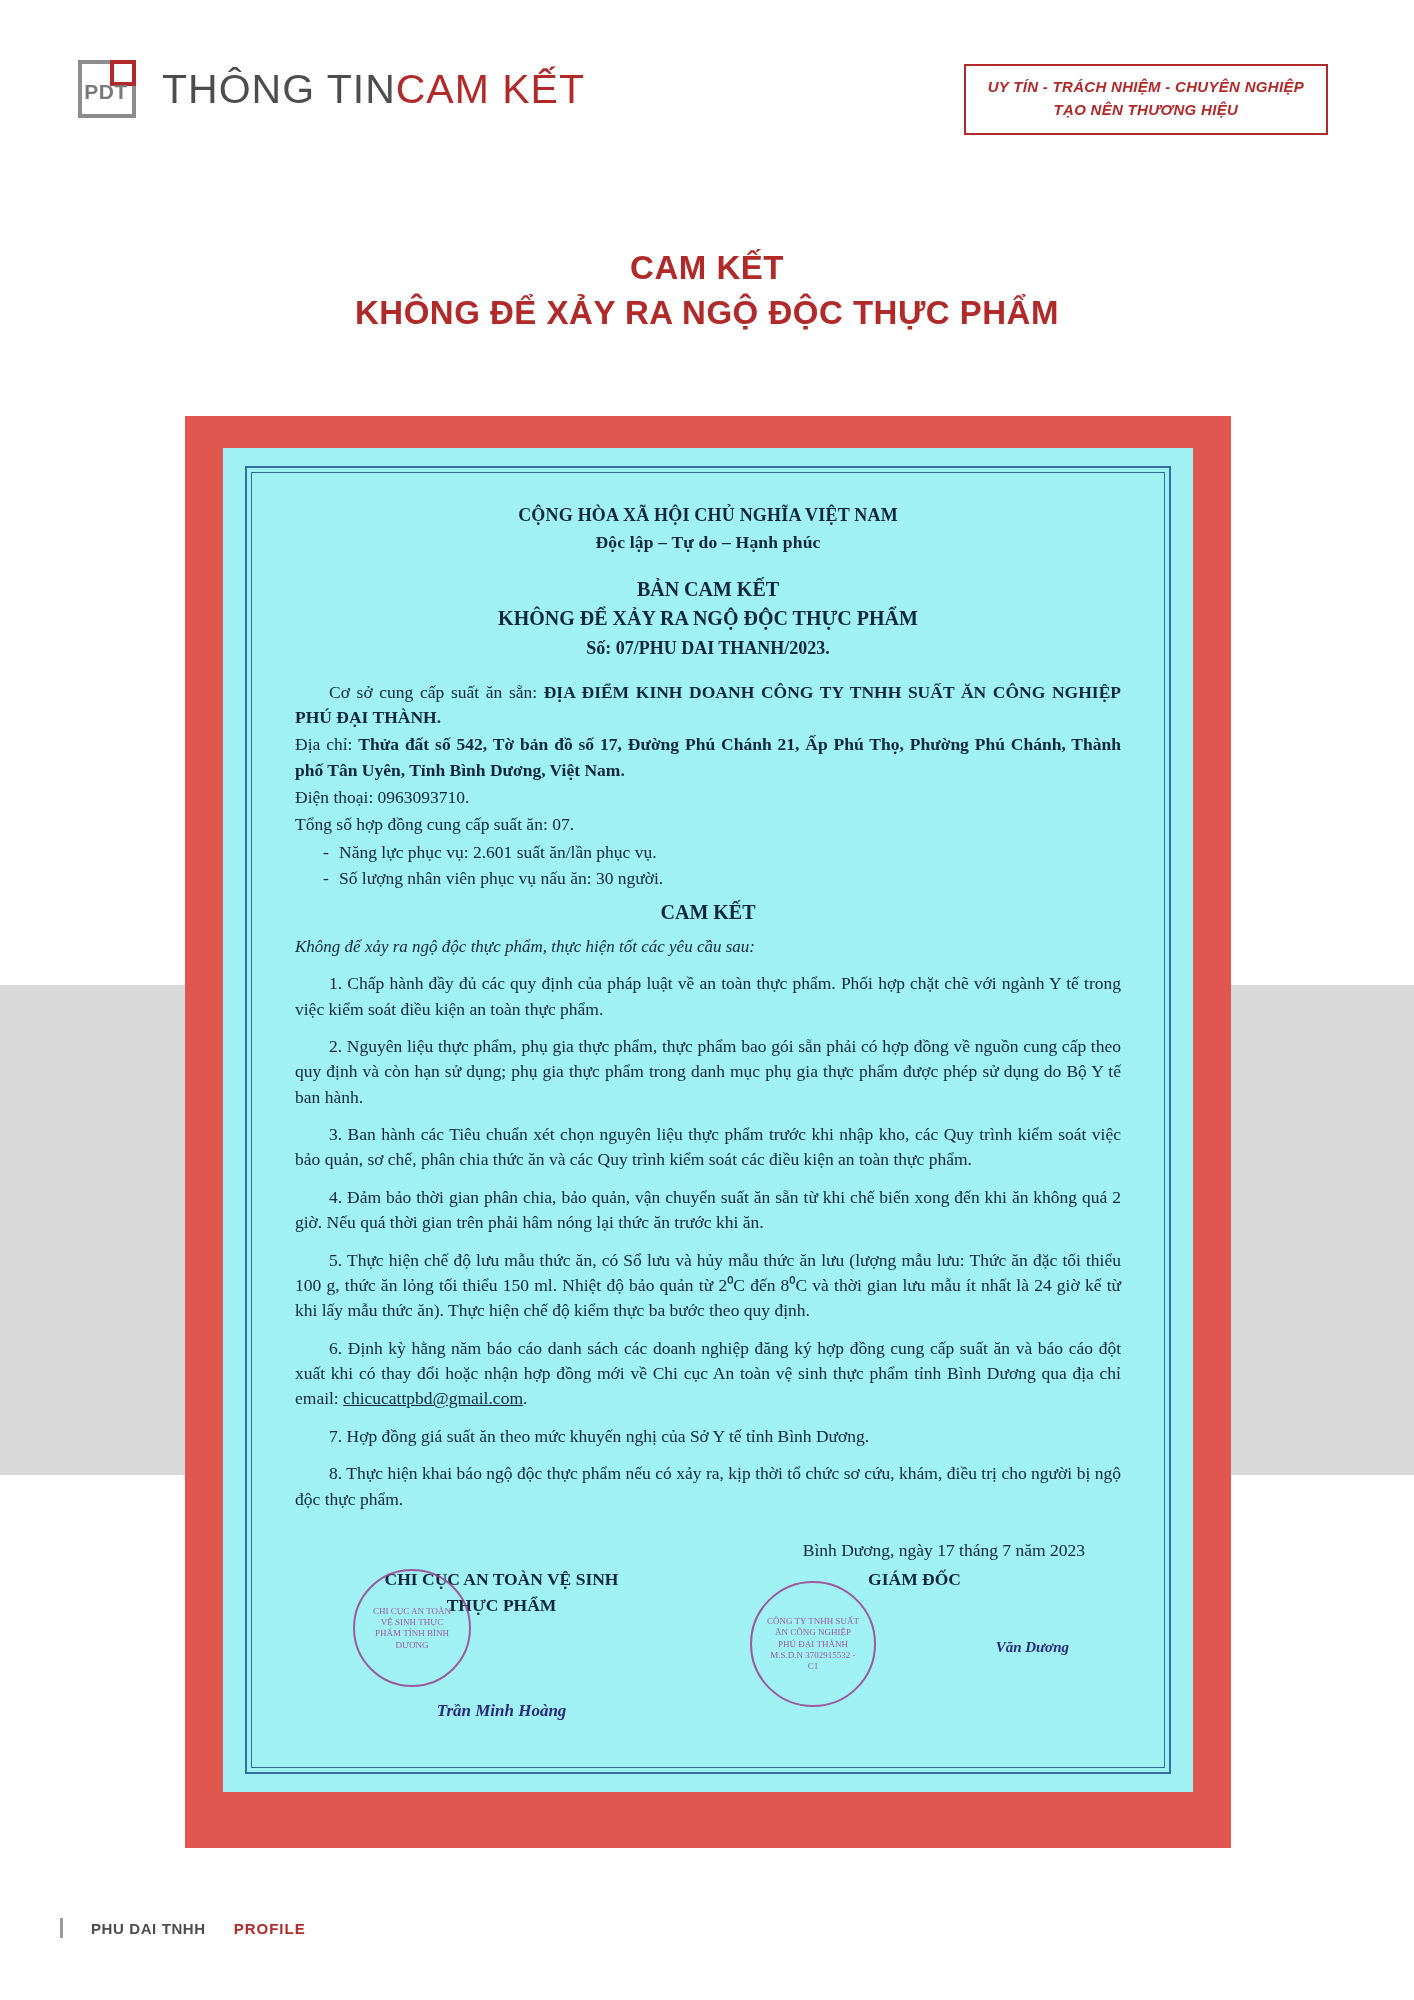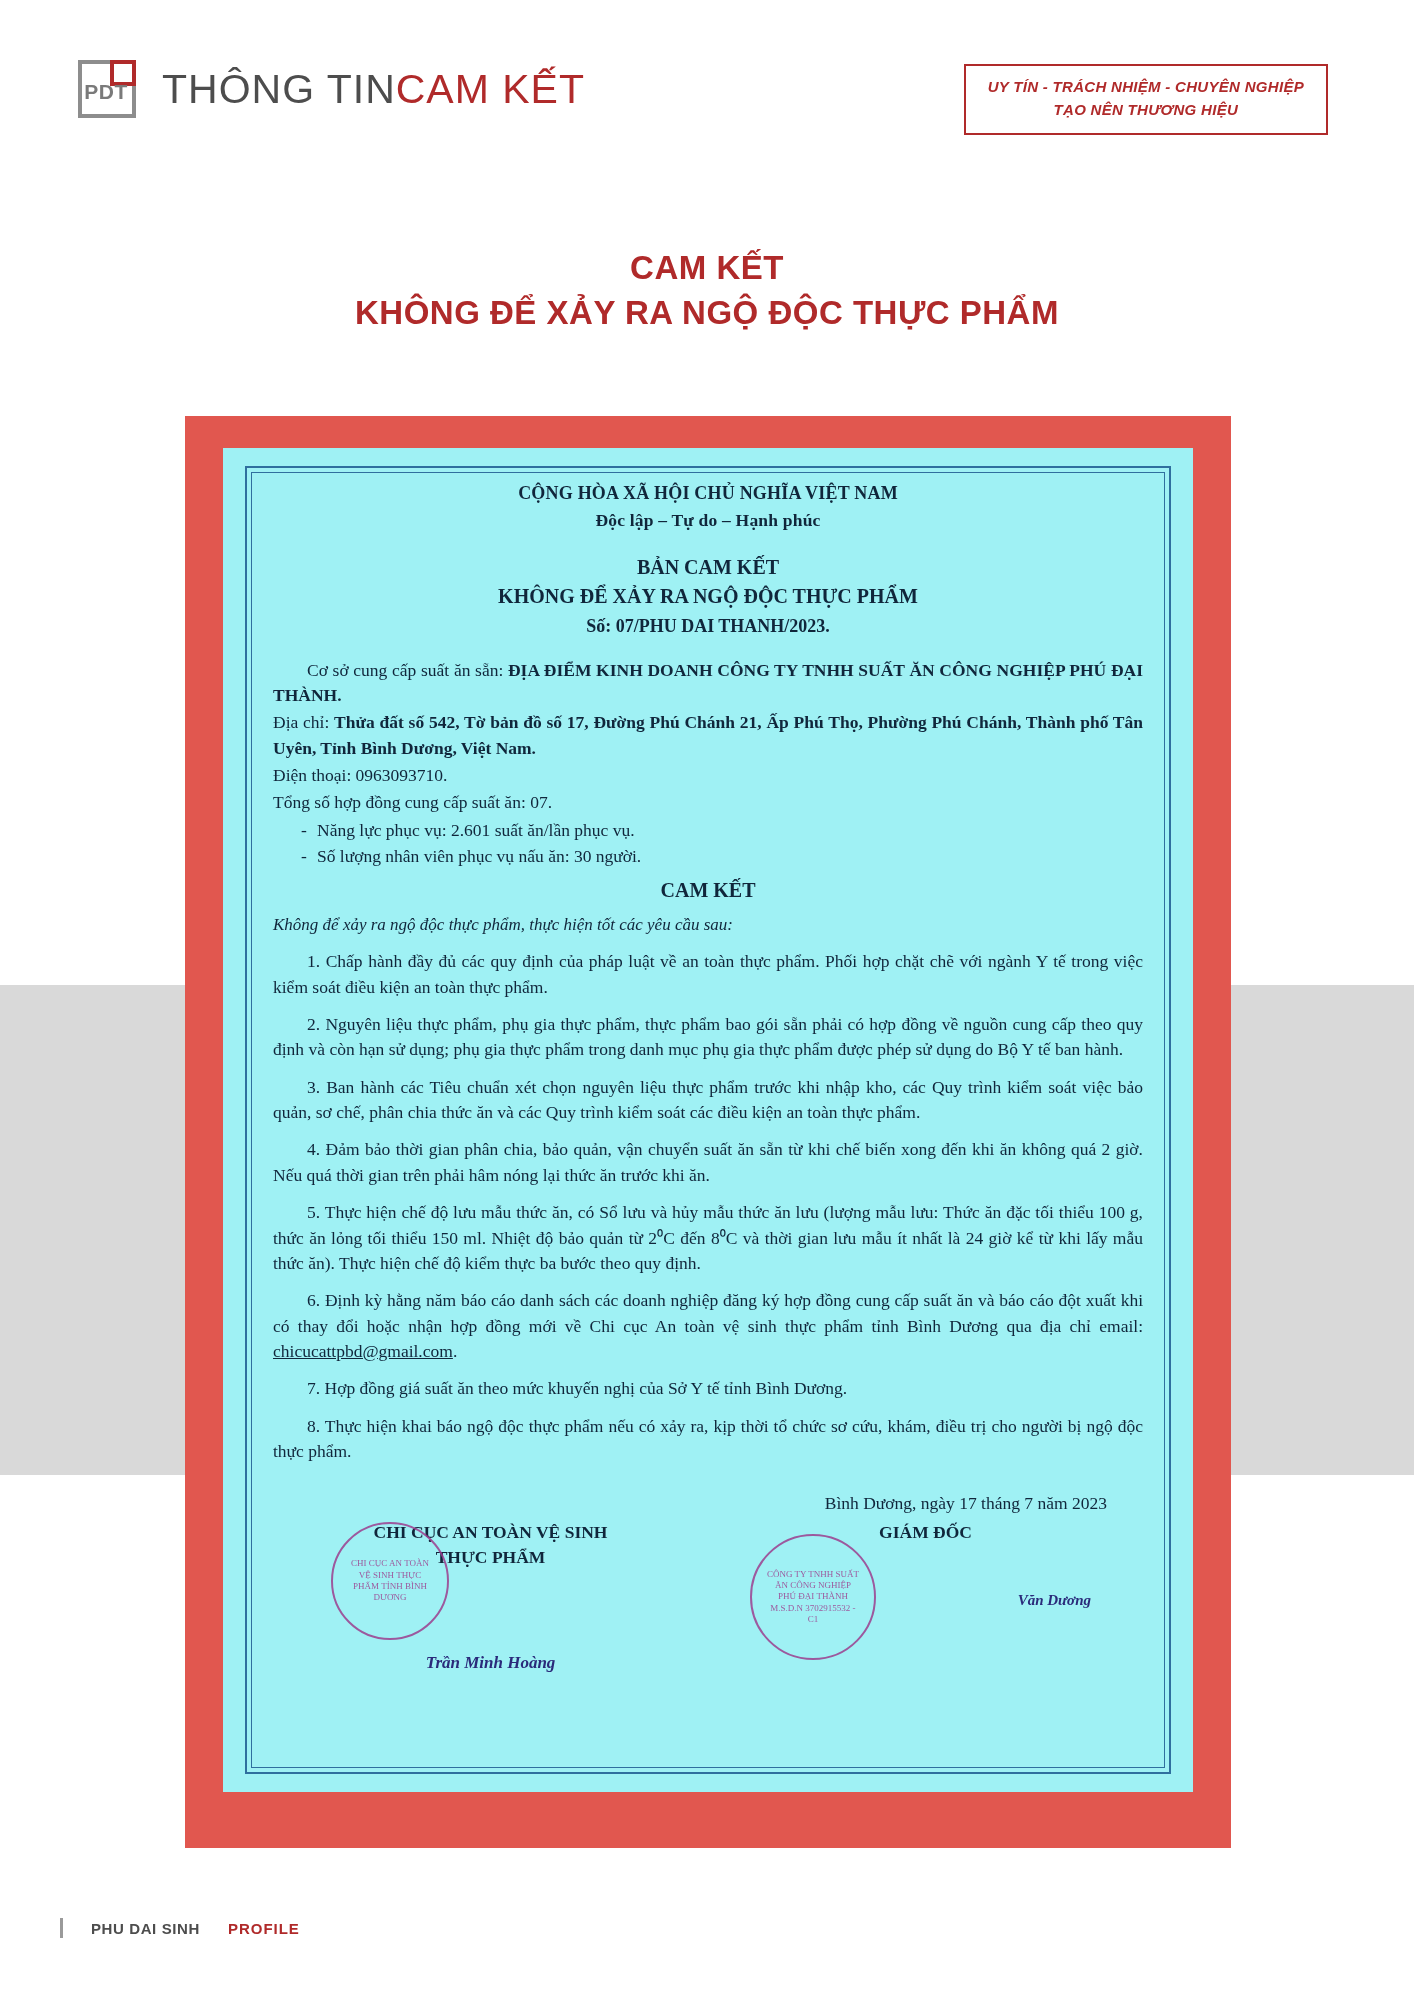--- a/index.html
+++ b/index.html
@@ -124,20 +124,21 @@
     z-index: 1;
     box-sizing: border-box;
     padding: 32px 38px 56px 38px;
   }
   .doc-paper {
     width: 100%;
     height: 100%;
     background: #9ff1f4;
     box-sizing: border-box;
     position: relative;
+    padding: 22px;
   }
   .doc-inner-border {
     position: absolute;
     left: 22px;
     top: 18px;
     right: 22px;
     bottom: 18px;
     border: 2px solid #2f6f9e;
     box-sizing: border-box;
   }
@@ -380,15 +381,15 @@
           <div class="sig-scribble" style="right:52px; top:70px;">Văn Dương</div>
         </div>
       </div>
 
     </div>
   </div>
 </div>
 
 <div class="footer">
   <div class="bar"></div>
-  <div class="company">PHU DAI SINH</div>
+  <div class="company">PHU DAI TNHH</div>
   <div class="profile">PROFILE</div>
 </div>
 
 </body></html>

